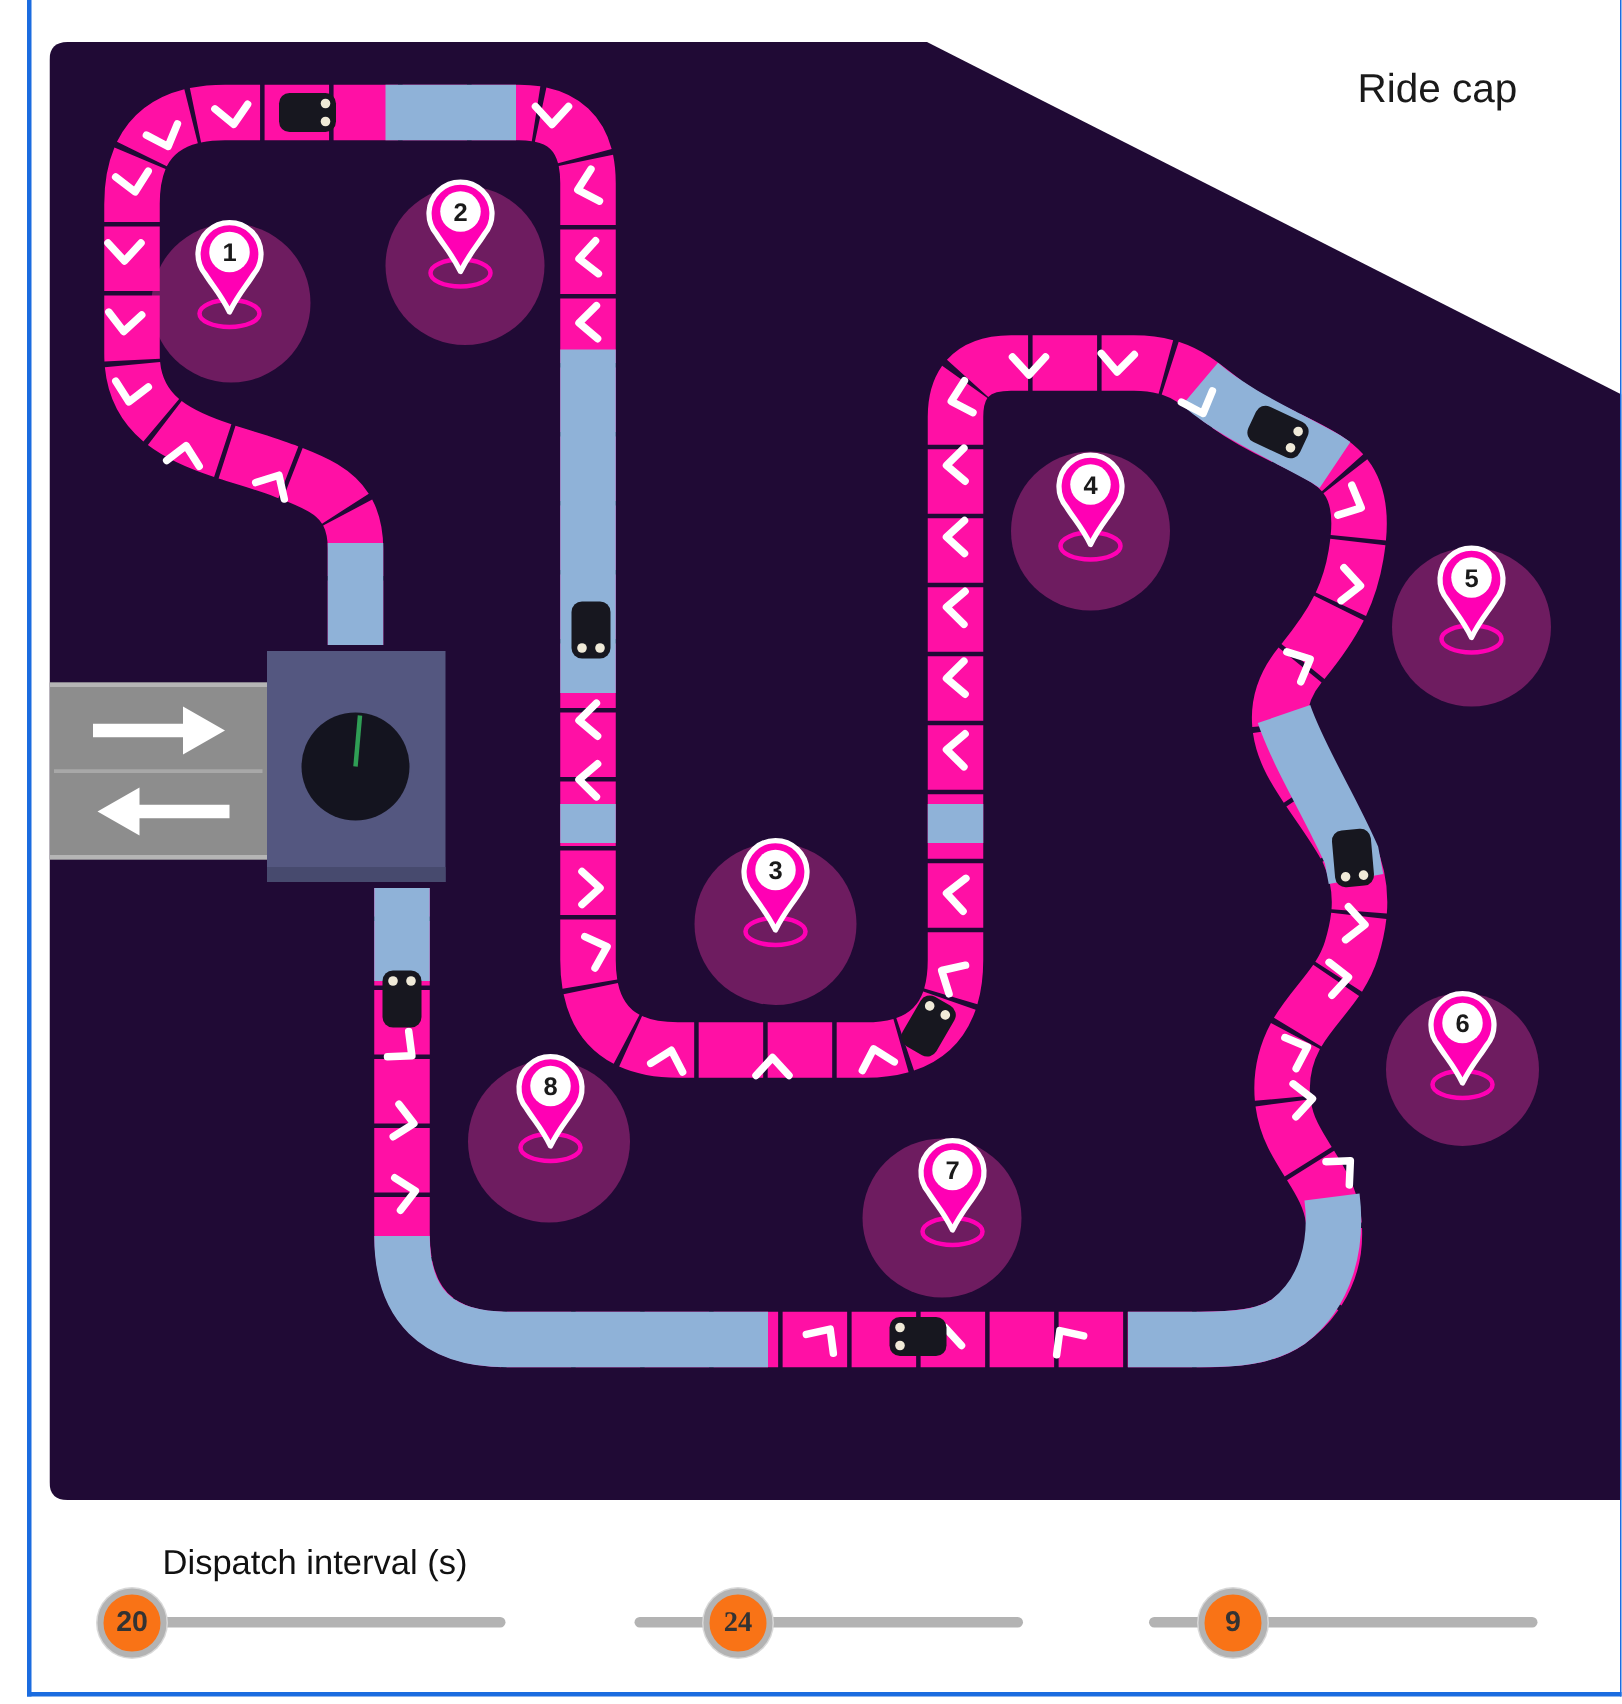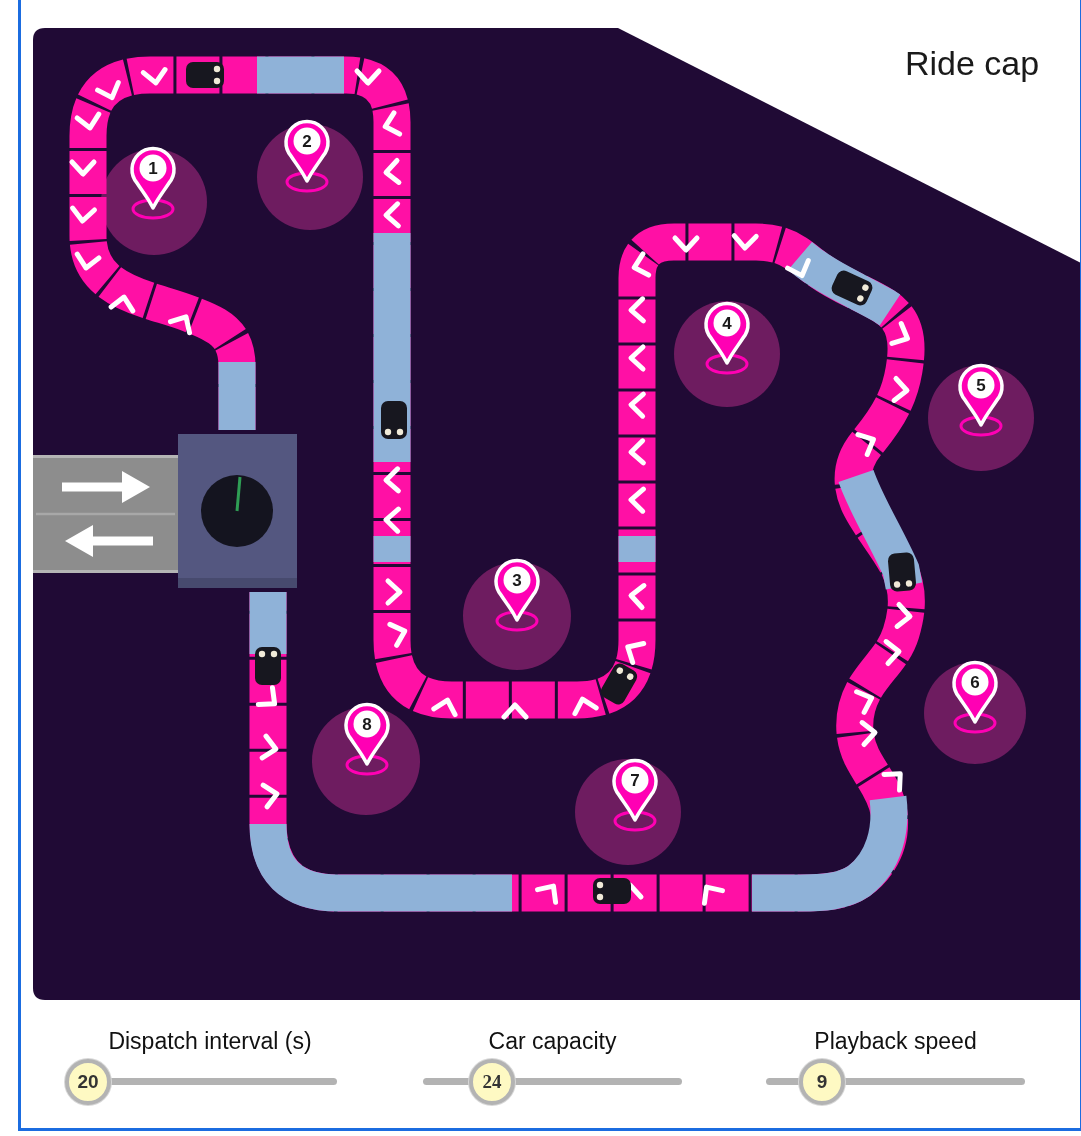--- a/index.html
+++ b/index.html
@@ -10,37 +10,37 @@
   .frame{
     position:absolute;left:18px;top:-4px;width:1059px;height:1132px;
     border:3px solid #1b6ce0;border-top:none;
     pointer-events:none;z-index:9;
   }
   #scene{
     position:absolute;left:33px;top:28px;z-index:1;
   }
   .ride-cap{
     position:absolute;left:905px;top:44px;z-index:3;
-    font-size:34px;color:#1a1a1a;white-space:nowrap;
+    font-size:27px;color:#1a1a1a;white-space:nowrap;
   }
   .controls{position:absolute;left:0;top:1026px;width:1081px;height:110px;z-index:2;}
   .slider-group{position:absolute;top:0;height:86px;}
   .sg1{left:75px;width:270px;}
   .sg2{left:415px;width:275px;}
   .sg3{left:758px;width:275px;}
   .slider-label{
     text-align:center;font-size:23px;color:#111;height:30px;line-height:30px;
   }
   .slider-track{
     position:absolute;left:8px;right:8px;top:52px;height:7px;border-radius:4px;
     background:#b3b3b3;
   }
   .slider-knob{
     position:absolute;top:33px;width:38px;height:38px;border-radius:50%;
-    background:#fef9c3;border:4px solid #b3b3b3;
+    background:#f97316;border:4px solid #b3b3b3;
     display:flex;align-items:center;justify-content:center;
     font-size:19px;font-weight:bold;color:#333;
     box-shadow:0 0 0 1px #d8d8d8;
   }
   .k1{left:-10px;} .k2{left:54px;font-family:Liberation Serif, serif;} .k3{left:41px;}
 </style>
 </head>
 <body>
 
 <svg id="scene" width="1048" height="972" viewBox="33 28 1048 972">
@@ -247,22 +247,20 @@
 
 <div class="ride-cap">Ride cap</div>
 
 <div class="controls">
   <div class="slider-group sg1">
     <div class="slider-label">Dispatch interval (s)</div>
     <div class="slider-track"></div>
     <div class="slider-knob k1">20</div>
   </div>
   <div class="slider-group sg2">
-    <div class="slider-label">Car capacity</div>
     <div class="slider-track"></div>
     <div class="slider-knob k2">24</div>
   </div>
   <div class="slider-group sg3">
-    <div class="slider-label">Playback speed</div>
     <div class="slider-track"></div>
     <div class="slider-knob k3">9</div>
   </div>
 </div>
 
 </body></html>

